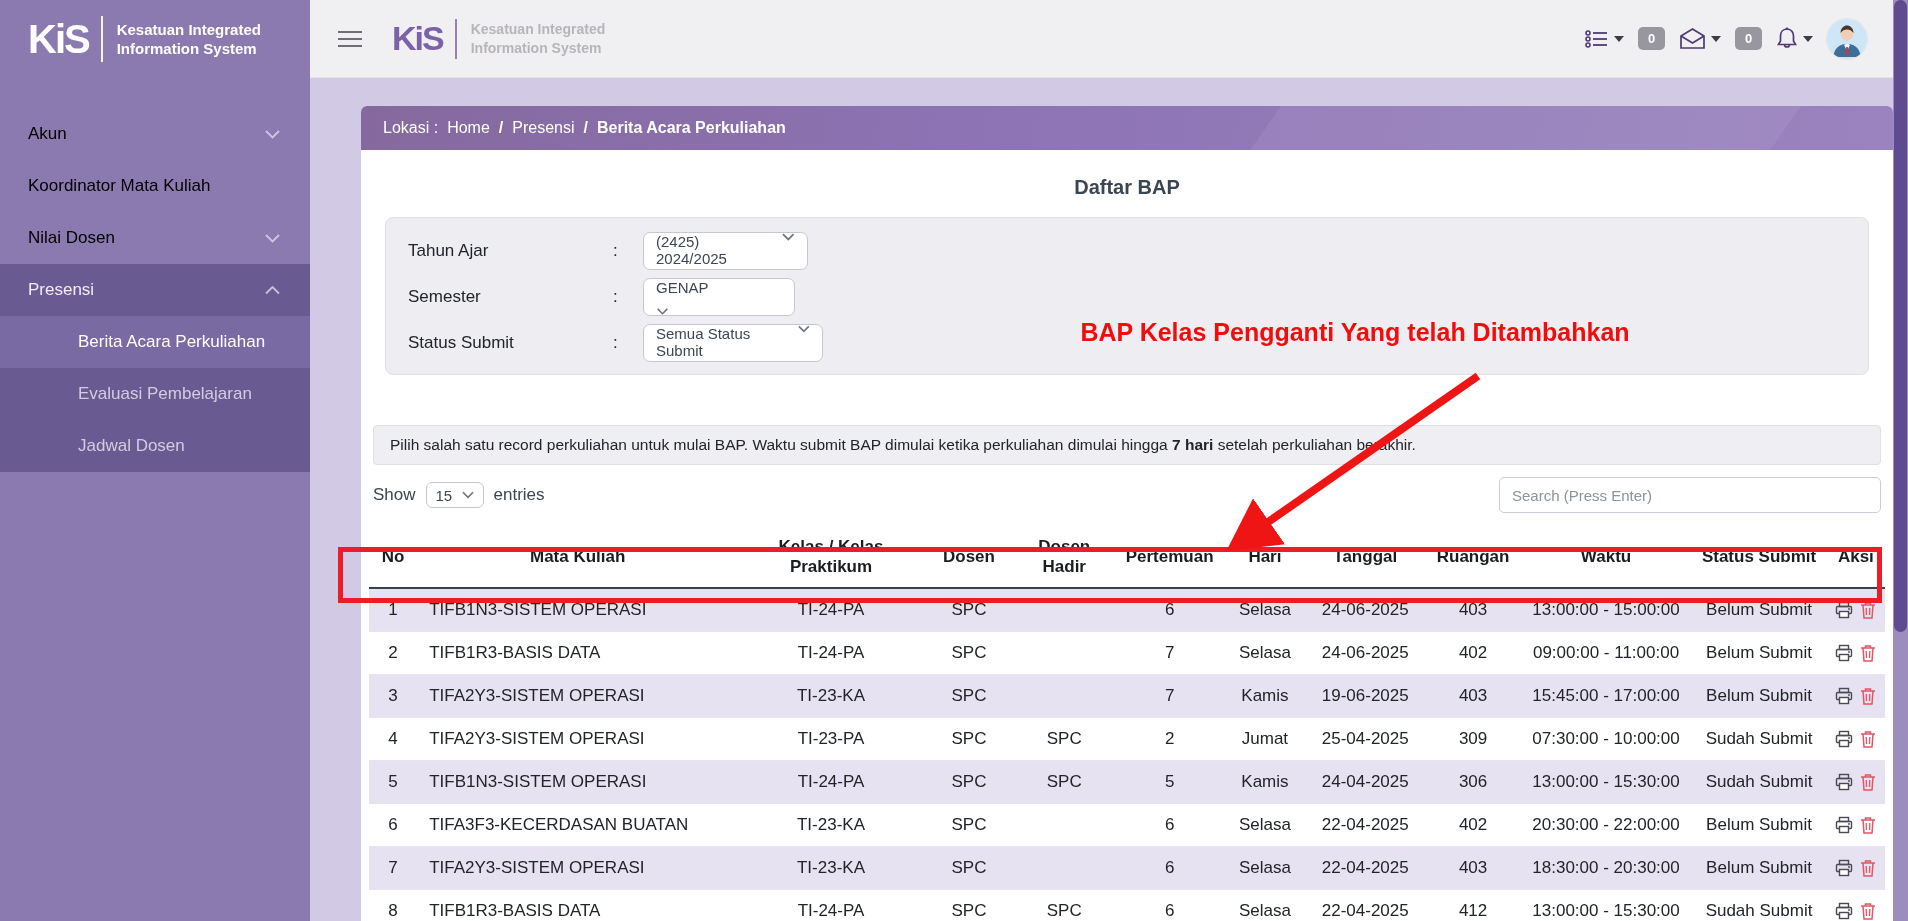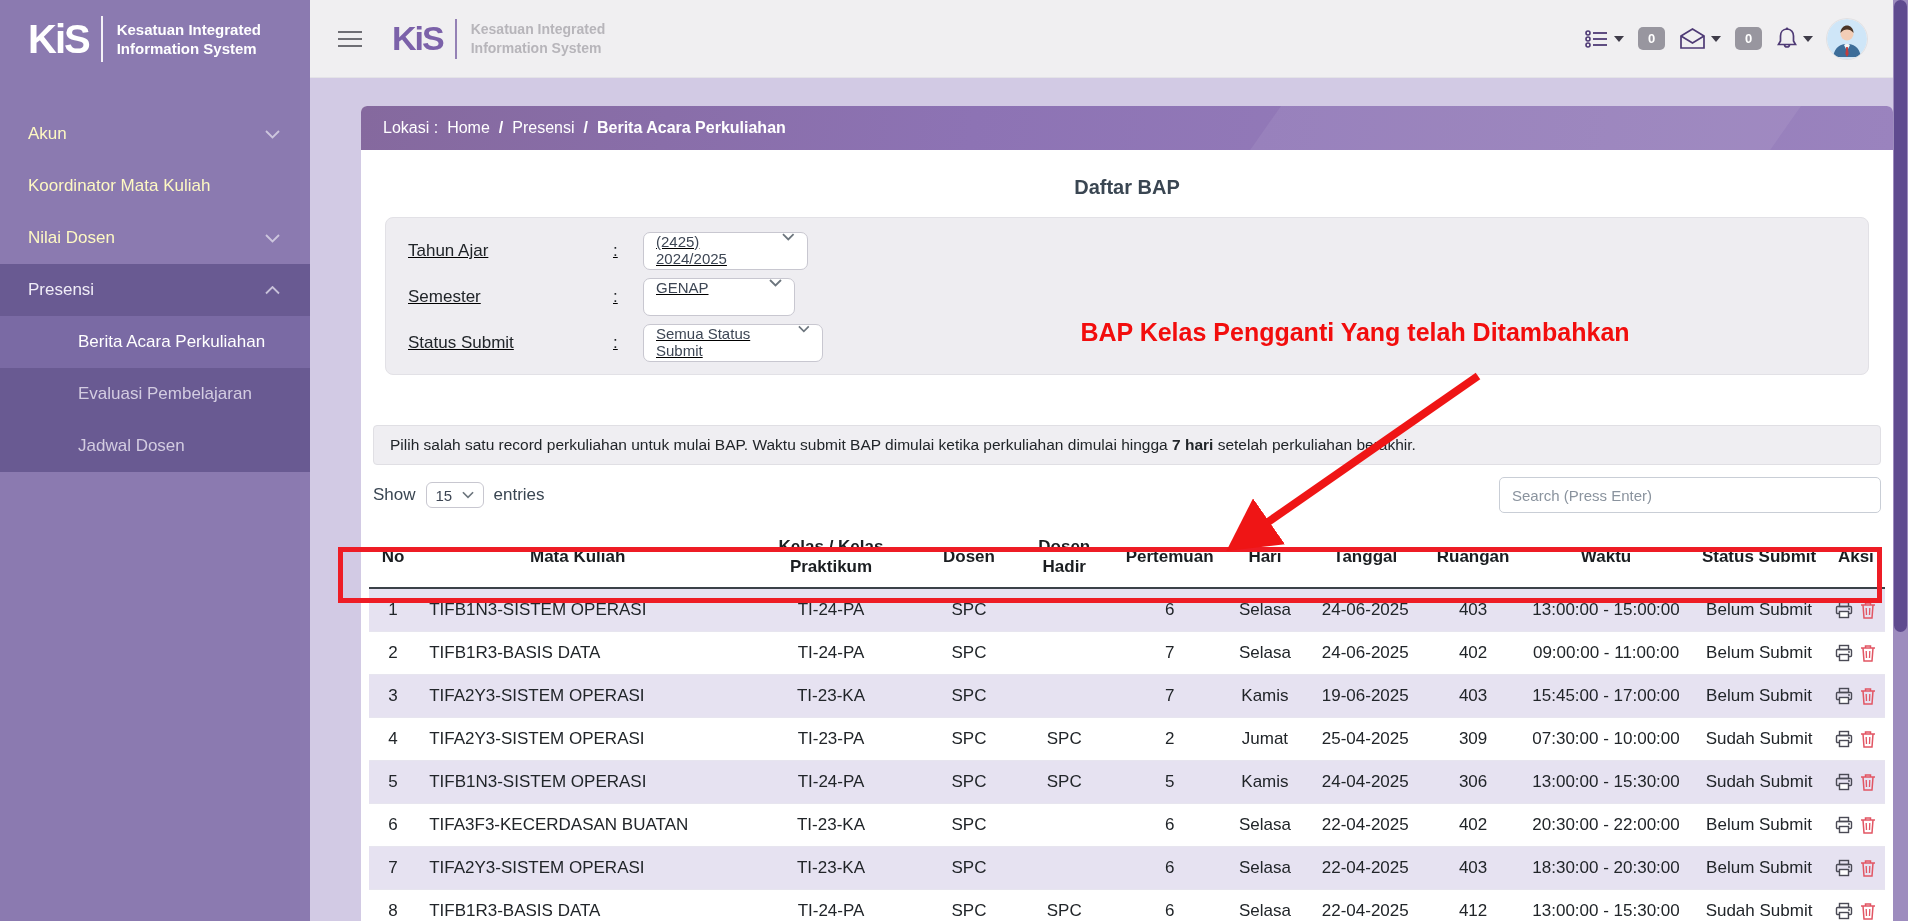--- a/index.html
+++ b/index.html
@@ -8,21 +8,21 @@
 
   
   .sidebar { position:absolute; left:0; top:0; width:310px; height:921px;
     background:#8b7ab0; z-index:5; }
   .sidebar-logo { height:78px; display:flex; align-items:center; padding-left:28px; }
   .logo-mark { font-size:40px; font-weight:800; color:#fff; letter-spacing:-2px; }
   .logo-sep { width:2px; height:46px; background:#fff; margin:0 14px 0 12px; opacity:.9; }
   .brand-name { color:#fff; font-size:15px; font-weight:600; line-height:1.3; }
   .menu { margin-top:30px; }
   .menu-item { height:52px; display:flex; align-items:center; justify-content:space-between;
-    padding:0 30px 0 28px; color:#fef9c3; font-size:17px; cursor:pointer; }
+    padding:0 30px 0 28px; color:#000000; font-size:17px; cursor:pointer; }
   .chev { width:15px; height:9px; opacity:.85; }
   .presensi-group { background:#695a92; }
   .presensi-group .menu-item { color:#f0edf7; }
   .submenu-item { height:52px; display:flex; align-items:center; padding-left:78px;
     color:#d3cce1; font-size:17px; cursor:pointer; }
   .submenu-item.active { background:#7a6aa4; color:#ffffff; }
 
   
   .topbar { position:absolute; left:310px; top:0; width:1583px; height:78px;
     background:#f0eff1; display:flex; align-items:center; border-bottom:1px solid #e4e3e7; z-index:4; }
@@ -53,28 +53,28 @@
   .breadcrumb { height:44px; background:linear-gradient(100deg,#85699e 0%,#8d73b4 40%,#9a83be 100%);
     border-radius:6px 6px 0 0; display:flex; align-items:center; padding:0 22px;
     color:#fff; font-size:16px; gap:9px; position:relative; overflow:hidden; }
   .breadcrumb::before { content:""; position:absolute; right:120px; top:-40px; width:520px; height:160px;
     background:rgba(255,255,255,.07); transform:skewX(-35deg); }
   .breadcrumb .bc-link { cursor:pointer; }
   .breadcrumb .bc-current { font-weight:700; }
   .page-title { text-align:center; margin-top:26px; font-size:20px; font-weight:700; color:#3a4652; }
 
   .filter-panel { margin:18px 24px 0 24px; height:158px; background:#eeedf1;
-    border:1px solid #e2e1e6; border-radius:8px; padding:10px 22px;text-decoration:underline; }
+    border:1px solid #e2e1e6; border-radius:8px; padding:10px 22px; }
   .filter-row { height:46px; display:flex; align-items:center; }
   .filter-label { width:205px; font-size:17px; color:#212529; }
   .filter-colon { width:30px; font-size:17px; color:#212529; }
   .fake-select { background:#fff; border:1px solid #c8c7d0; border-radius:7px; height:38px;
     display:flex; align-items:flex-start; justify-content:space-between; padding:0 12px;
     font-size:15px; color:#3d4654; cursor:pointer; gap:12px; }
-  .w-tahun { width:165px; } .w-semester { width:152px; } .w-status { width:180px; }
+  .w-tahun { width:165px; } .w-semester { width:152px;flex-direction:column; } .w-status { width:180px; }
 
   .info-bar { margin:50px 12px 0 12px; background:#efeef2; border:1px solid #e0dfe4;
     border-radius:4px; padding:10px 16px; font-size:15.5px; color:#212529; }
   .info-bar b { font-weight:700; }
 
   .controls-row { margin:12px 12px 0 12px; display:flex; align-items:center; }
   .controls-row .lbl { font-size:17px; color:#3a4652; }
   .show-select { width:58px; height:26px; margin:0 10px; border:1px solid #c8c7d0; border-radius:6px;
     background:#fff; display:flex; align-items:center; justify-content:space-between;
     padding:0 9px; font-size:15px; color:#3d4654; cursor:pointer; }

